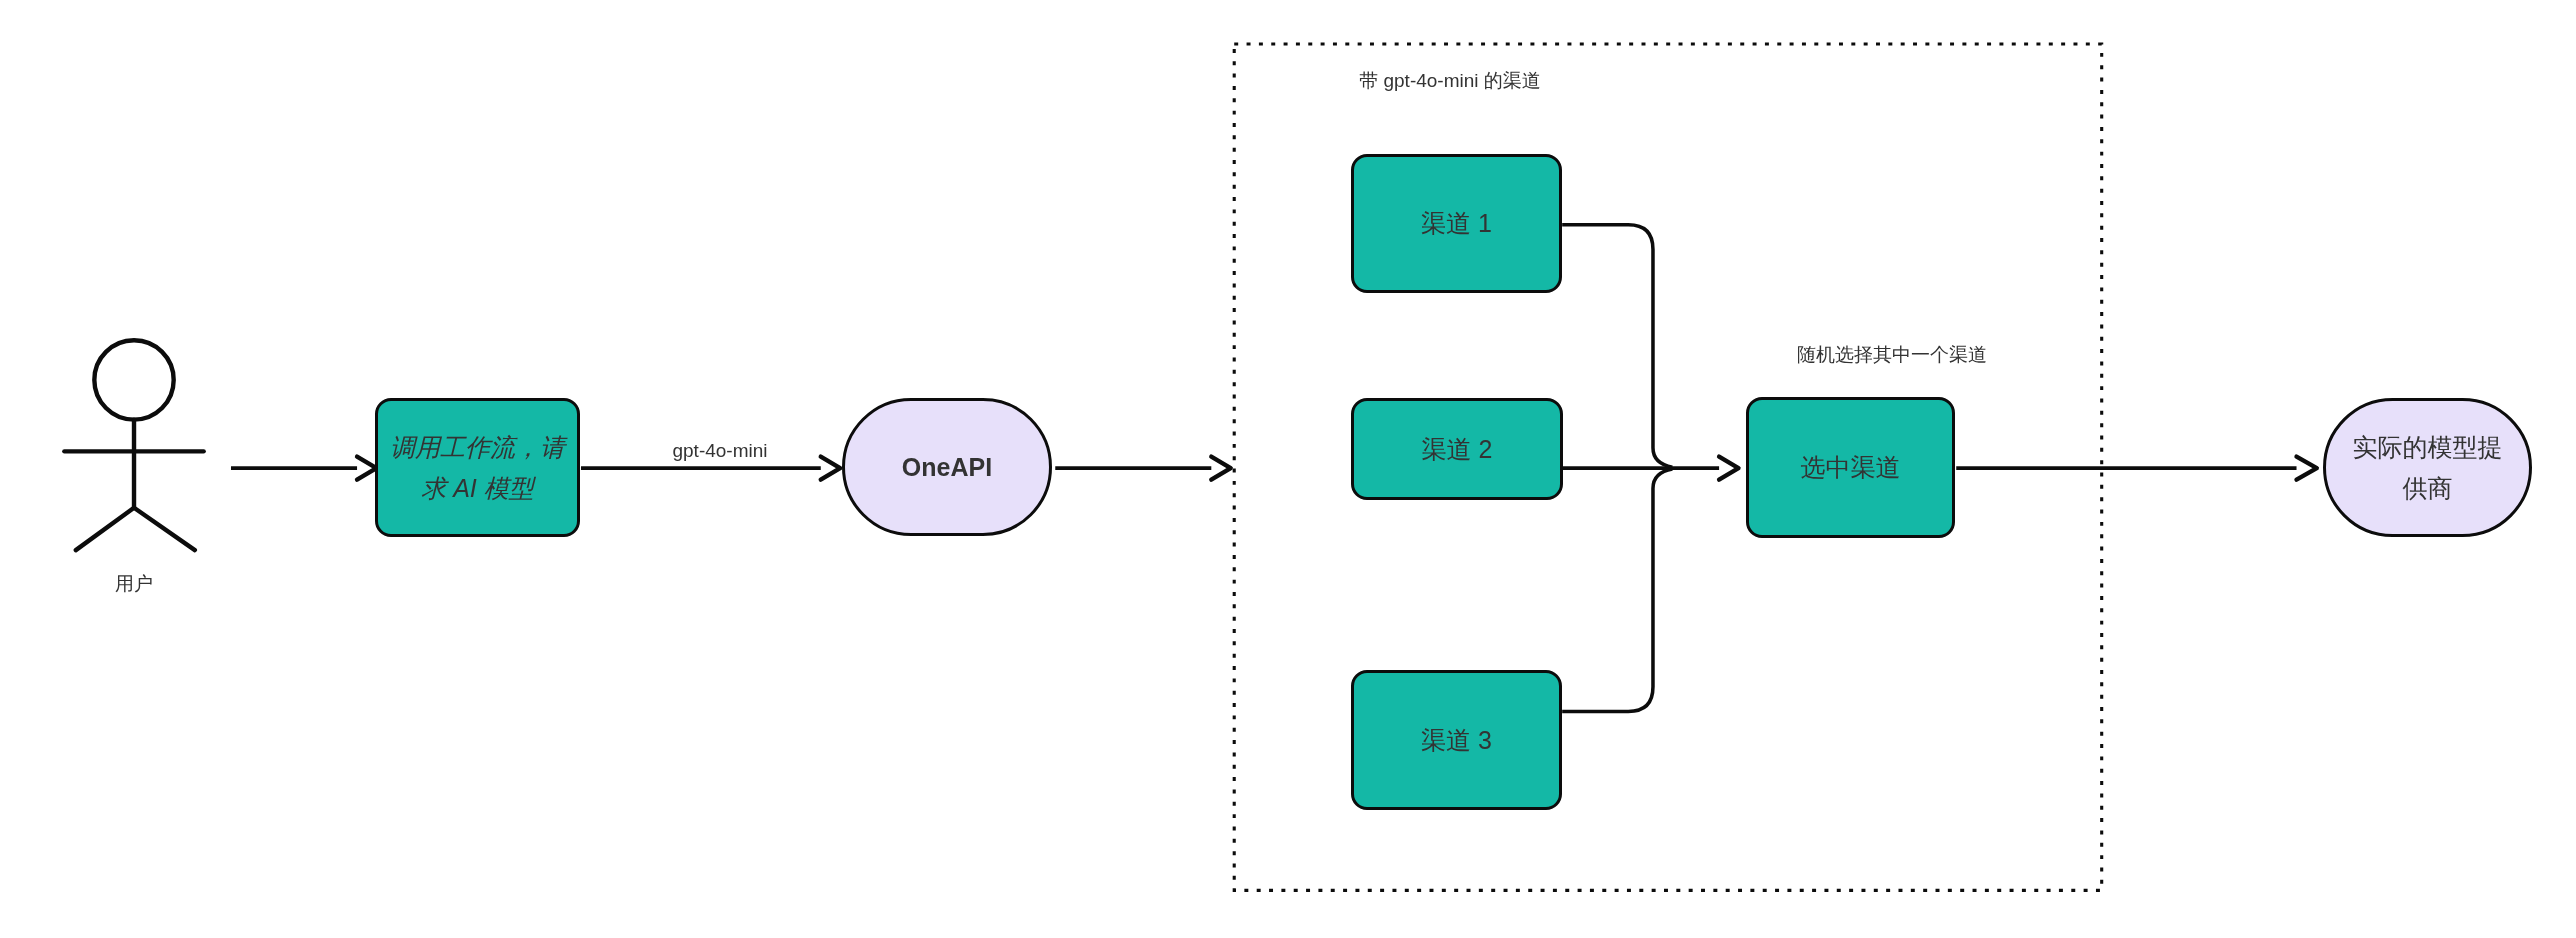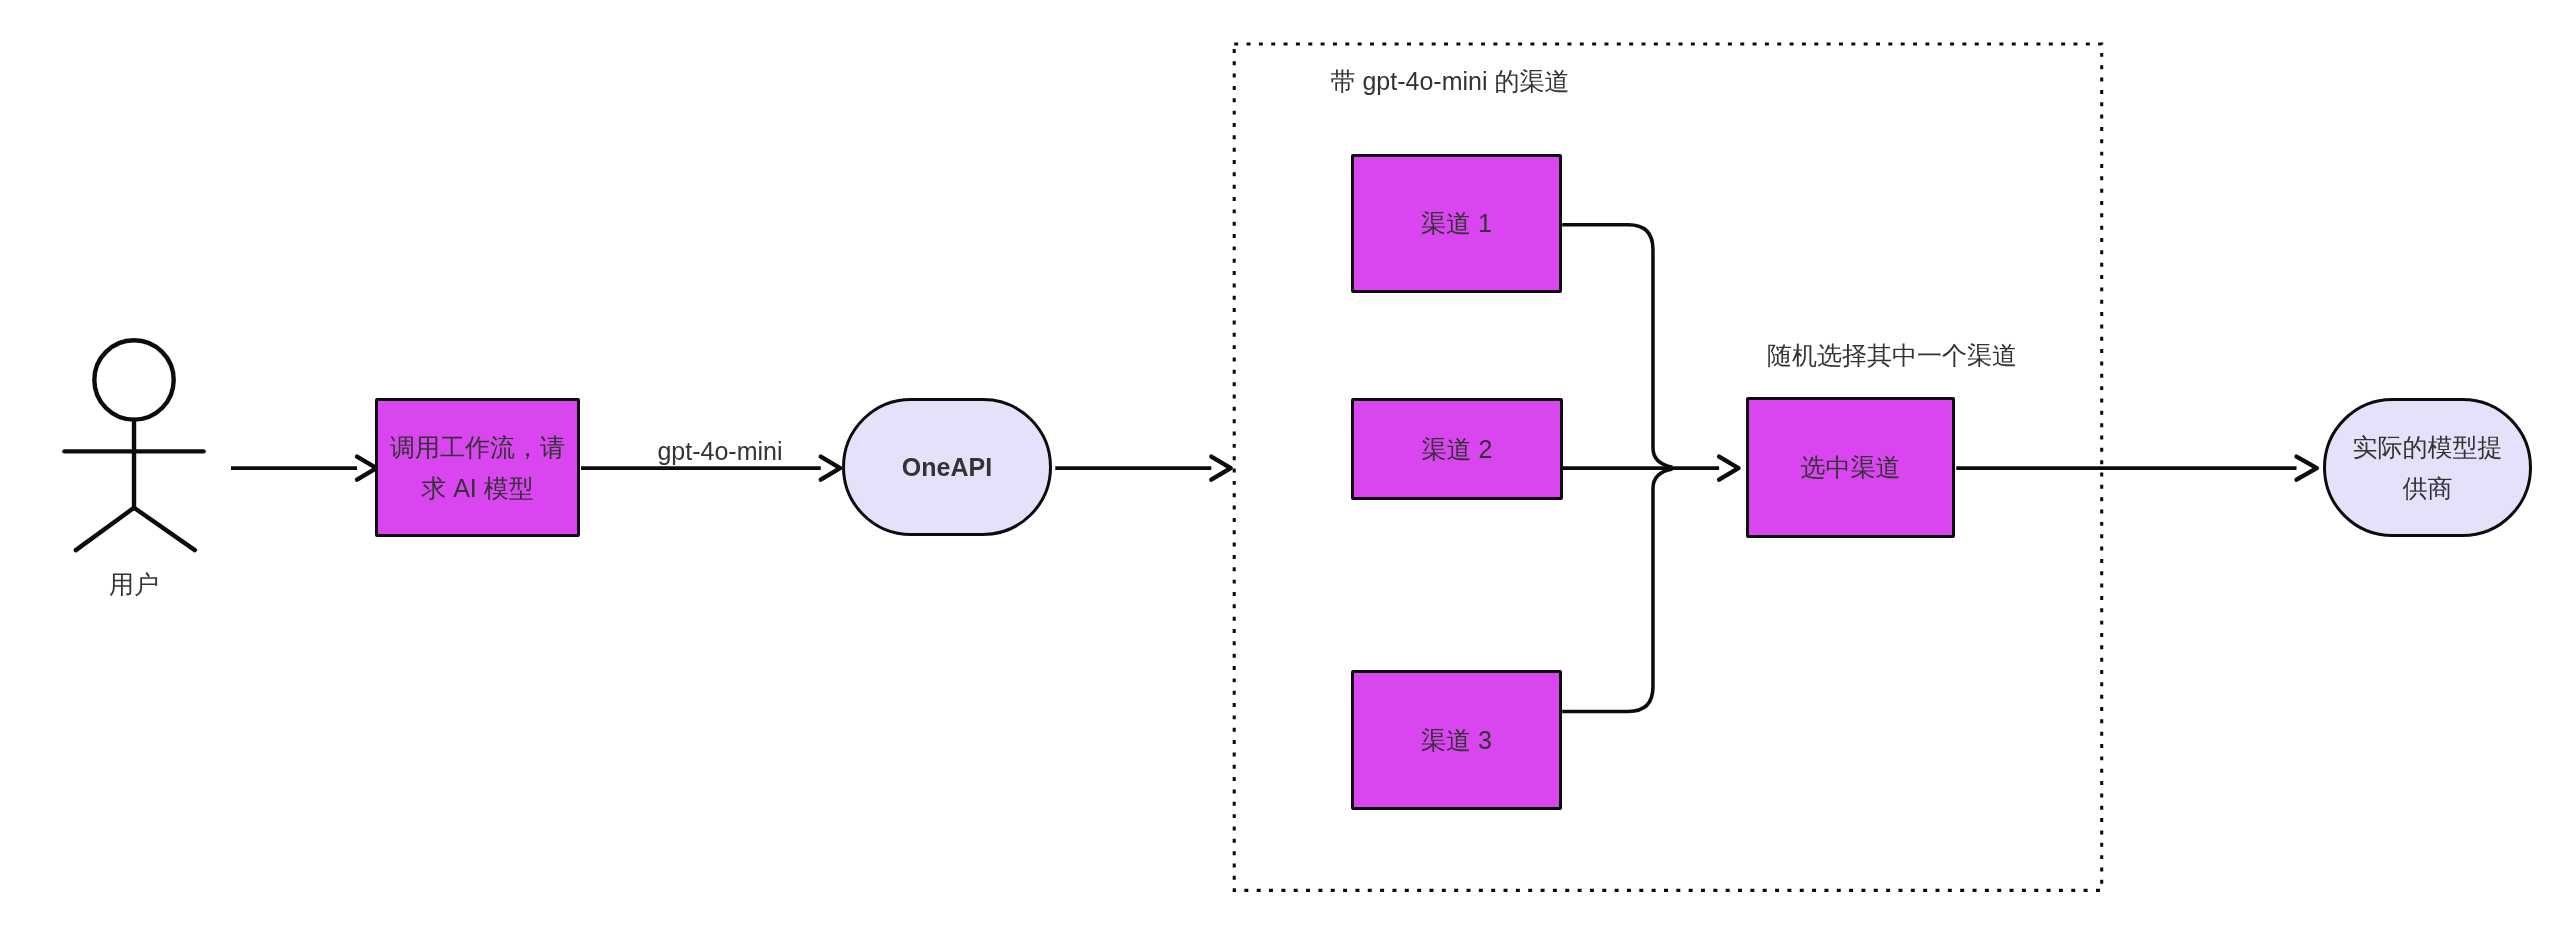--- a/index.html
+++ b/index.html
@@ -47,33 +47,33 @@
     border: 3.5px solid #0c0c0c;
     display: flex;
     align-items: center;
     justify-content: center;
     text-align: center;
     font-size: 25px;
     line-height: 41px;
     color: #333333;
   }
   .node.rect {
-    background: #d946ef;
-    border-radius: 2px;
+    background: #14b8a6;
+    border-radius: 16px;
     padding: 0 10.6px;
   }
   .node.stadium {
     background: #e7e0fa;
     border-radius: 881px;
   }
   .free-label {
     position: absolute;
     transform: translateX(-50%);
     white-space: nowrap;
-    font-size: 25px;
+    font-size: 19px;
     line-height: 32px;
     color: #333333;
     text-align: center;
   }
 </style>
 </head>
 <body>
 
 <div class="canvas">
 
@@ -104,21 +104,21 @@
 
     <path class="edge" d="M1772 531 H1950"></path>
     <path class="chevron" d="M1950 518 L1972 531 L1950 544"></path>
 
     <path class="edge" d="M2219 531 H2605"></path>
     <path class="chevron" d="M2605 518 L2628 531 L2605 544"></path>
   </svg>
 
   <div class="free-label" style="left:134px; top:568px;">用户</div>
 
-  <div class="node rect" style="left:375px; top:398px; width:205px; height:139px;">
+  <div class="node rect" style="left:375px; top:398px; width:205px; height:139px;font-style:italic;">
     <span>调用工作流，请求 AI 模型</span>
   </div>
 
   <div class="free-label" style="left:720px; top:435px;">gpt-4o-mini</div>
 
   <div class="node stadium" style="left:842px; top:398px; width:210px; height:138px;font-weight:bold;">
     <span>OneAPI</span>
   </div>
 
   <div class="free-label" style="left:1450px; top:65px;">带 gpt-4o-mini 的渠道</div>

